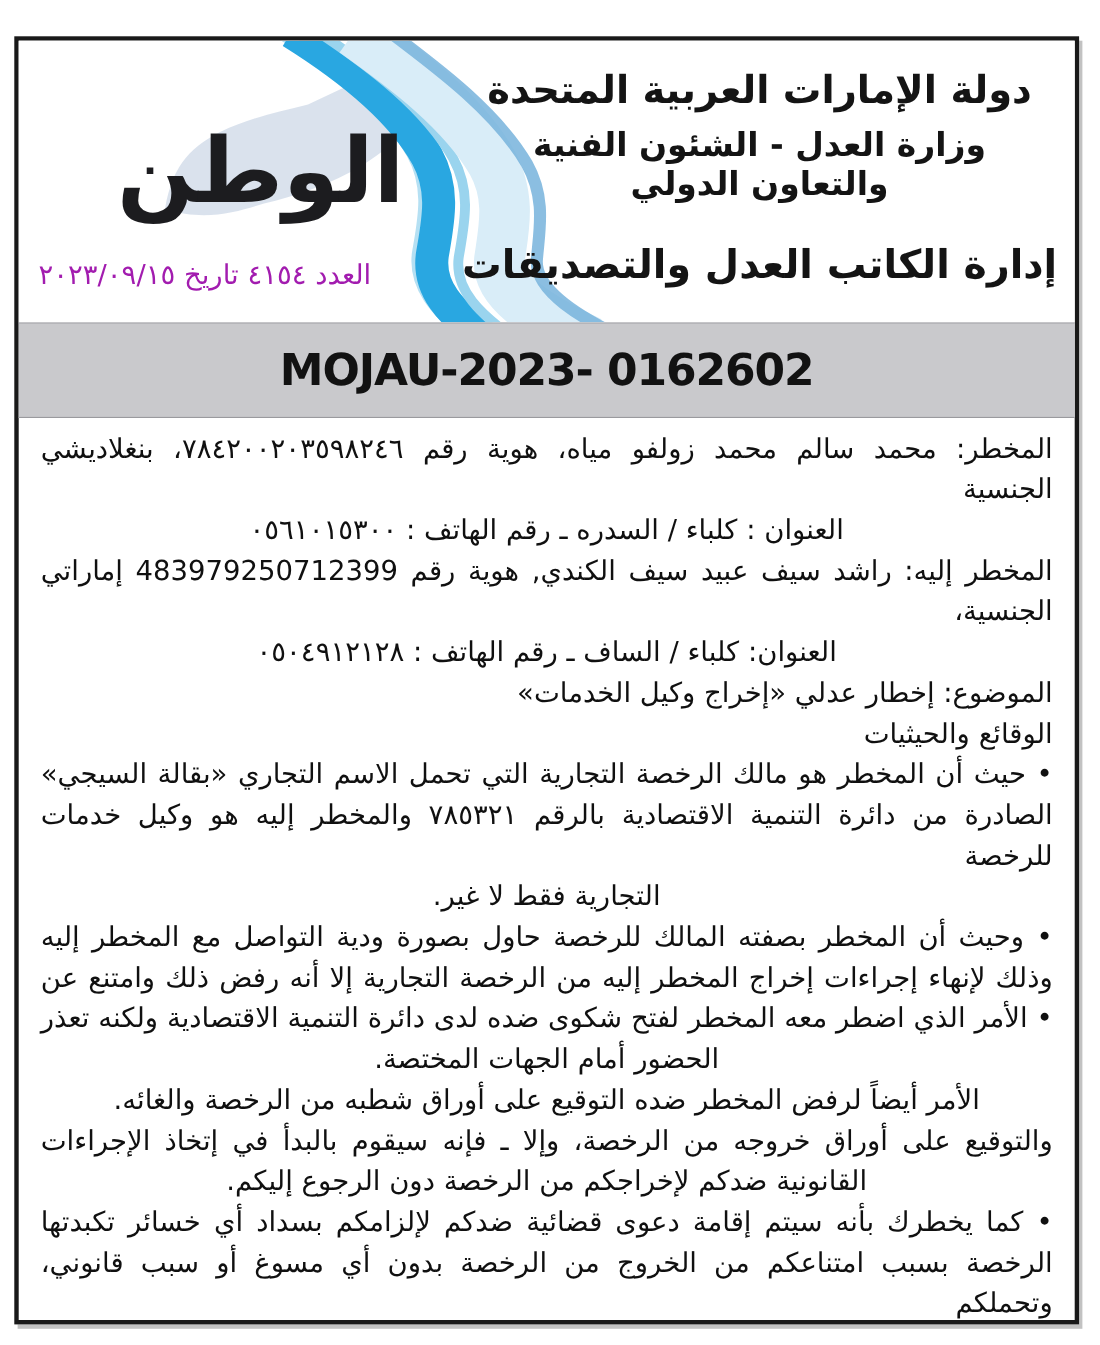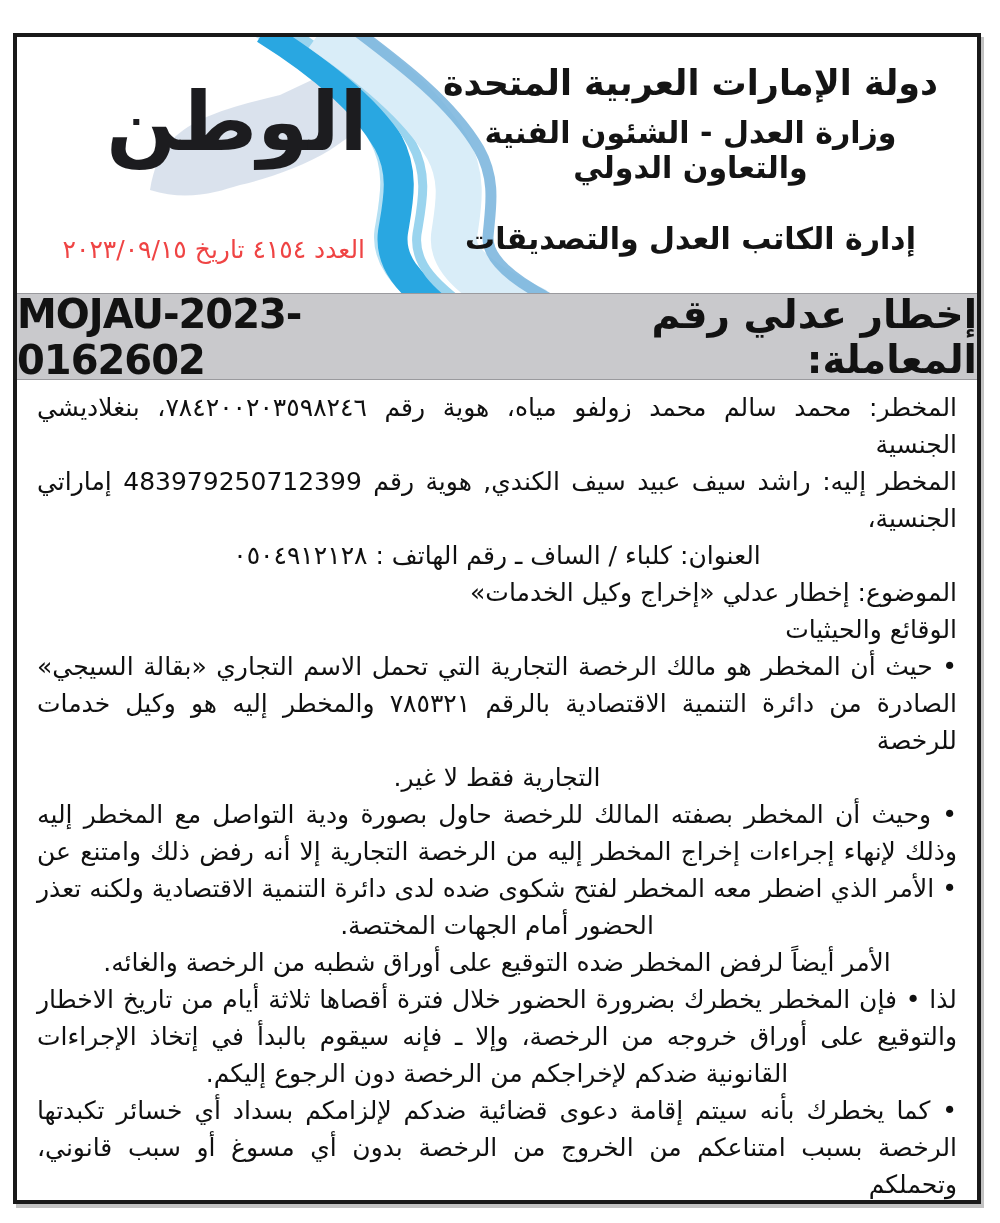--- a/index.html
+++ b/index.html
@@ -4,30 +4,30 @@
 <style>
   html,body{margin:0;padding:0;background:#ffffff;}
   body{width:1000px;height:1223px;position:relative;overflow:hidden;
        font-family:"DejaVu Sans",sans-serif;color:#141414;}
   .frame{position:absolute;left:13px;top:33px;width:968px;height:1171px;
          box-sizing:border-box;border:4px solid #191919;background:#fff;
          box-shadow:3px 4px 0 #c2c2c2;}
   
   .header{position:relative;width:100%;height:256px;background:#fff;overflow:hidden;}
   .wave-svg{position:absolute;left:0;top:0;width:960px;height:256px;pointer-events:none;}
-  .logo-block{position:absolute;left:60px;top:40px;width:320px;text-align:center;z-index:2;}
+  .logo-block{position:absolute;left:60px;top:75px;width:320px;text-align:center;z-index:2;}
   .logo-text{font-size:82px;font-weight:bold;line-height:1.1;color:#1c1c1f;
              letter-spacing:-2px;direction:rtl;}
   .issue-line{position:absolute;left:18px;top:198px;width:330px;z-index:2;
-              font-size:25px;color:#ef4444;direction:rtl;text-align:right;white-space:nowrap;}
+              font-size:25px;color:#a21caf;direction:rtl;text-align:left;white-space:nowrap;}
   .authority{position:absolute;right:14px;top:26px;width:545px;z-index:2;
              direction:rtl;text-align:center;}
   .authority .country{font-size:35px;font-weight:bold;margin-bottom:12px;}
   .authority .ministry{font-size:30px;font-weight:bold;margin-bottom:36px;}
-  .authority .department{font-size:30px;font-weight:bold;}
+  .authority .department{font-size:36px;font-weight:bold;}
   
   .banner{height:87px;background:var(--banner-bg,#c9c9cc);display:flex;
           align-items:center;justify-content:center;direction:rtl;
           font-weight:bold;font-size:39px;color:#121212;gap:14px;
           border-top:1px solid #9a9a9e;border-bottom:1px solid #9a9a9e;box-sizing:border-box;}
   .banner .txn{font-size:40px;letter-spacing:-1px;}
   
   .body-text{direction:rtl;padding:9px 20px 0 20px;font-size:25px;line-height:37px;
              color:#101010;}
   .body-text .line{width:100%;}
@@ -62,38 +62,37 @@
     <div class="issue-line">العدد ٤١٥٤ تاريخ ٢٠٢٣/٠٩/١٥</div>
 
     <div class="authority">
       <div class="country">دولة الإمارات العربية المتحدة</div>
       <div class="ministry">وزارة العدل - الشئون الفنية والتعاون الدولي</div>
       <div class="department">إدارة الكاتب العدل والتصديقات</div>
     </div>
   </div>
 
   <div class="banner">
-    <span>إخطار عدلي رقم المعاملة:</span>
     <span class="txn" dir="ltr">MOJAU-2023- 0162602</span>
   </div>
 
   <div class="body-text" id="body-lines">
       <div class="line l-justify">المخطر: محمد سالم محمد زولفو مياه، هوية رقم ٧٨٤٢٠٠٢٠٣٥٩٨٢٤٦، بنغلاديشي الجنسية</div>
+      <div class="line l-center">العنوان : كلباء / السدره ـ رقم الهاتف : ٠٥٦١٠١٥٣٠٠</div>
       <div class="line l-justify">المخطر إليه: راشد سيف عبيد سيف الكندي, هوية رقم 483979250712399 إماراتي الجنسية،</div>
       <div class="line l-center">العنوان: كلباء / الساف ـ رقم الهاتف : ٠٥٠٤٩١٢١٢٨</div>
       <div class="line l-right">الموضوع: إخطار عدلي «إخراج وكيل الخدمات»</div>
       <div class="line l-right">الوقائع والحيثيات</div>
       <div class="line l-justify">• حيث أن المخطر هو مالك الرخصة التجارية التي تحمل الاسم التجاري «بقالة السيجي»</div>
       <div class="line l-justify">الصادرة من دائرة التنمية الاقتصادية بالرقم ٧٨٥٣٢١ والمخطر إليه هو وكيل خدمات للرخصة</div>
       <div class="line l-center">التجارية فقط لا غير.</div>
       <div class="line l-justify">• وحيث أن المخطر بصفته المالك للرخصة حاول بصورة ودية التواصل مع المخطر إليه</div>
       <div class="line l-justify">وذلك لإنهاء إجراءات إخراج المخطر إليه من الرخصة التجارية إلا أنه رفض ذلك وامتنع عن</div>
       <div class="line l-justify">• الأمر الذي اضطر معه المخطر لفتح شكوى ضده لدى دائرة التنمية الاقتصادية ولكنه تعذر</div>
       <div class="line l-center">الحضور أمام الجهات المختصة.</div>
       <div class="line l-center">الأمر أيضاً لرفض المخطر ضده التوقيع على أوراق شطبه من الرخصة والغائه.</div>
-      <div class="line l-justify">لذا • فإن المخطر يخطرك بضرورة الحضور خلال فترة أقصاها ثلاثة أيام من تاريخ الاخطار</div>
       <div class="line l-justify">والتوقيع على أوراق خروجه من الرخصة، وإلا ـ فإنه سيقوم بالبدأ في إتخاذ الإجراءات</div>
       <div class="line l-center">القانونية ضدكم لإخراجكم من الرخصة دون الرجوع إليكم.</div>
       <div class="line l-justify">• كما يخطرك بأنه سيتم إقامة دعوى قضائية ضدكم لإلزامكم بسداد أي خسائر تكبدتها</div>
       <div class="line l-justify">الرخصة بسبب امتناعكم من الخروج من الرخصة بدون أي مسوغ أو سبب قانوني، وتحملكم</div>
     </div>
 
 </div>
 
 </body></html>

